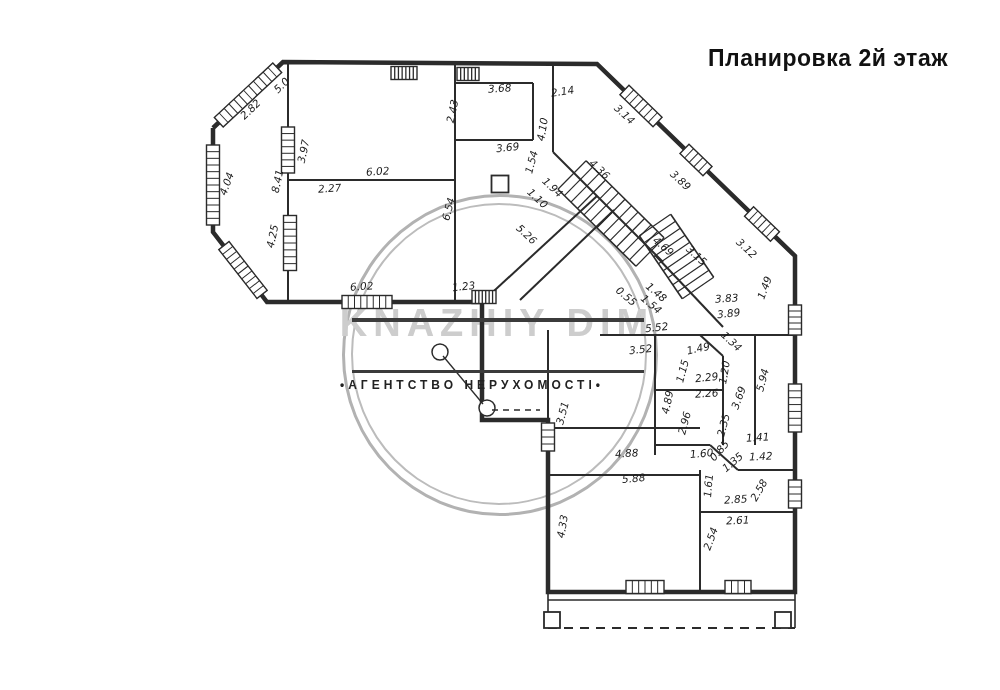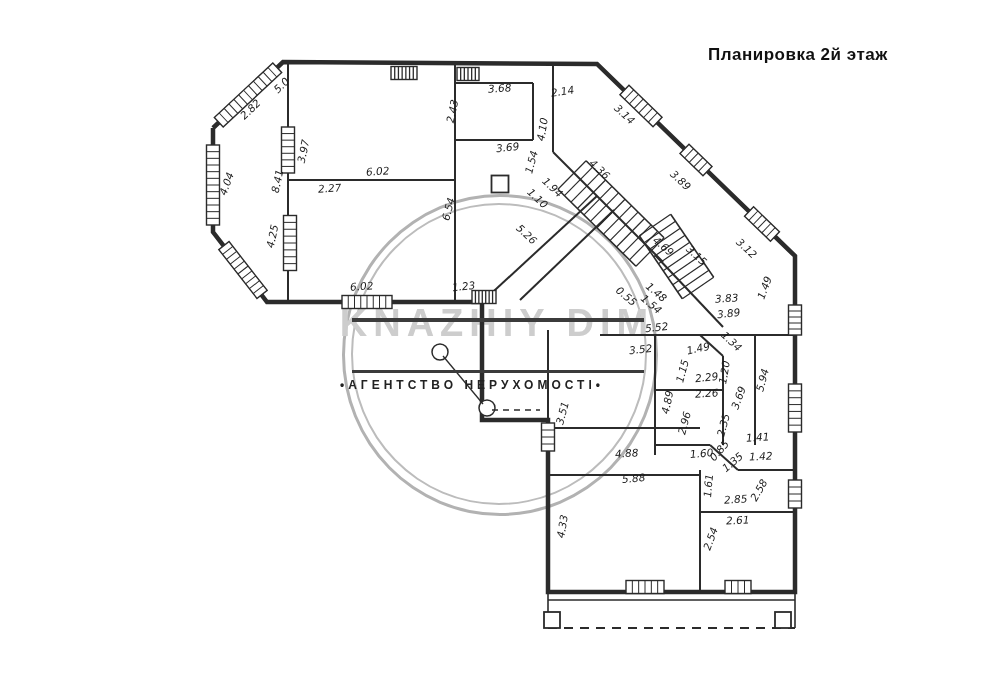--- a/index.html
+++ b/index.html
@@ -1,18 +1,18 @@
 <!DOCTYPE html>
 <html><head>
 <meta charset="utf-8">
 <style>
   html,body{margin:0;padding:0;background:#ffffff;}
   .canvas{position:relative;width:1000px;height:690px;background:#ffffff;overflow:hidden;
           font-family:"Liberation Sans",sans-serif;}
-  .page-title{position:absolute;left:708px;top:45px;font-size:17px;font-weight:800;
+  .page-title{position:absolute;left:708px;top:45px;font-size:23px;font-weight:800;
               color:#111;letter-spacing:.5px;}
   svg.plan{position:absolute;left:0;top:0;z-index:2;}
   
   .wm-circle{position:absolute;border-radius:50%;z-index:1;}
   .wm-outer{left:342px;top:194px;width:310px;height:316px;border:3px solid #b2b2b2;}
   .wm-inner{left:351px;top:203px;width:292px;height:298px;border:2px solid #bcbcbc;}
   .wm-ghost{position:absolute;left:330px;top:302px;width:334px;text-align:center;z-index:1;
             font-size:38px;font-weight:700;color:#cdcdcd;letter-spacing:6px;white-space:nowrap;}
   .wm-top{z-index:3;position:absolute;}
   .wm-rule1{left:352px;top:318px;width:292px;height:4px;background:#3b3b3b;}

